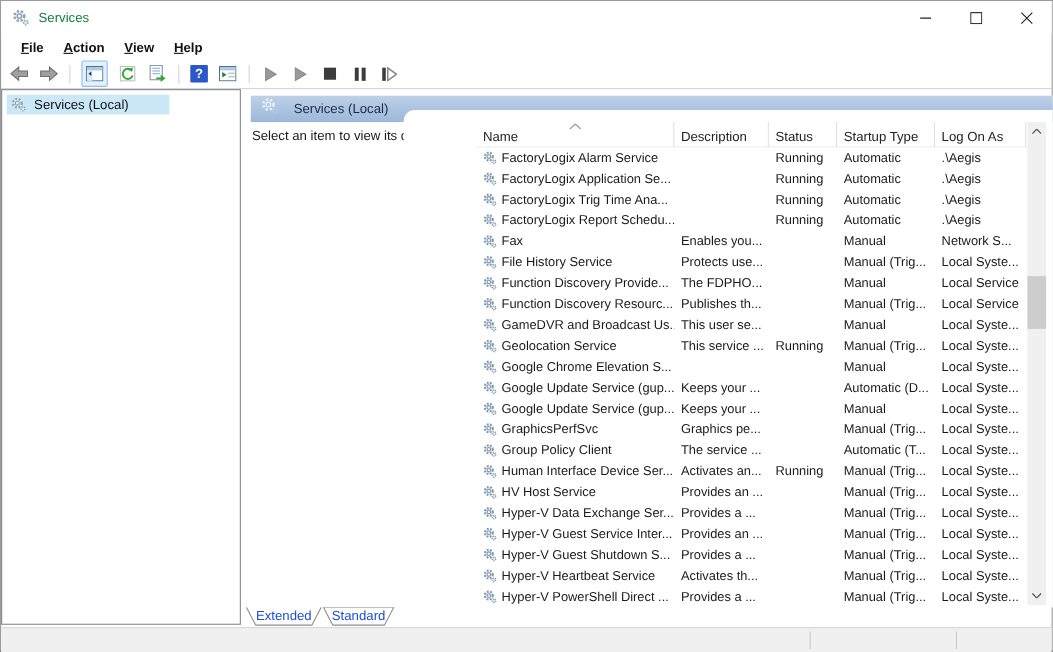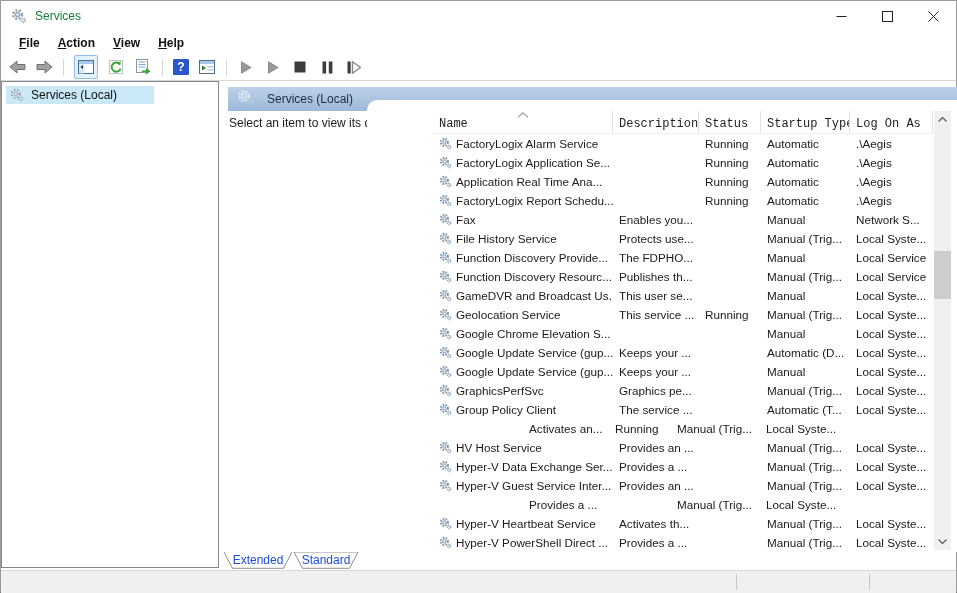--- a/index.html
+++ b/index.html
@@ -34,24 +34,24 @@
   .taskpad-header{position:absolute;left:0;top:0;right:0;height:24px;
     background:linear-gradient(#bdd0e8,#9cb8d9);display:flex;align-items:center;}
   .taskpad-header .hicon{margin-left:9px;}
   .taskpad-title{margin-left:13px;font-size:12px;color:#1c2b4a;}
   .desc-text{position:absolute;left:1px;top:29px;font-size:12px;color:#1a1a1a;}
   .list-container{position:absolute;left:139px;top:13px;right:0;bottom:0;background:#fff;
     border-top-left-radius:10px;overflow:hidden;}
   
   .thead{position:absolute;left:66px;top:11px;width:500px;height:23px;display:flex;}
   .hcell{position:relative;box-sizing:border-box;border-right:1px solid #e2e2e2;border-bottom:1px solid #f0f0f0;
-    font-size:12px;color:#222;padding:6px 0 0 6px;white-space:nowrap;overflow:hidden;font-family:Liberation Mono, monospace;}
+    font-size:12px;color:#222;padding:6px 0 0 6px;white-space:nowrap;overflow:hidden;}
   .sort{position:absolute;left:84px;top:1px;}
   .tbody{position:absolute;left:66px;top:34px;width:500px;bottom:0;overflow:hidden;}
-  .trow{display:flex;height:19px;line-height:19px;justify-content:center;}
+  .trow{display:flex;height:19px;line-height:19px;}
   .cell{box-sizing:border-box;padding-left:6px;font-size:11.7px;color:#1a1a1a;
     white-space:nowrap;overflow:hidden;display:flex;align-items:center;gap:4px;}
   .c0{width:180px;} .c1{width:86px;} .c2{width:62px;} .c3{width:89px;} .c4{width:83px;}
   .cell svg{flex:0 0 auto;}
   
   .vscroll{position:absolute;right:6px;top:11px;bottom:2px;width:17px;background:#f0f0f0;}
   .sb-btn{position:absolute;left:0;width:17px;height:17px;display:flex;align-items:center;justify-content:center;}
   .sb-up{top:0;} .sb-down{bottom:0;}
   .sb-thumb{position:absolute;left:0;top:140px;width:17px;height:48px;background:#cdcdcd;}
   
@@ -259,21 +259,21 @@
               <span>.\Aegis</span>
             </div>
           </div>
           <div class="trow">
             <div class="cell c0">
               <svg width="13" height="13" viewBox="0 0 16 16">
                 <circle cx="6.6" cy="6.6" r="4.4" fill="#eef2f6" stroke="#7e98ae" stroke-width="2.4" stroke-dasharray="2 1.6"></circle>
                 <circle cx="6.6" cy="6.6" r="2" fill="none" stroke="#7e98ae" stroke-width="1.2"></circle>
                 <circle cx="12.4" cy="12.4" r="1.9" fill="#eef2f6" stroke="#7e98ae" stroke-width="1.7" stroke-dasharray="1.2 1"></circle>
               </svg>
-              <span>Application Real Time Ana...</span>
+              <span>FactoryLogix Trig Time Ana...</span>
             </div>
             <div class="cell c1">
               <span></span>
             </div>
             <div class="cell c2">
               <span>Running</span>
             </div>
             <div class="cell c3">
               <span>Automatic</span>
             </div>
@@ -539,20 +539,28 @@
               <span></span>
             </div>
             <div class="cell c3">
               <span>Automatic (T...</span>
             </div>
             <div class="cell c4">
               <span>Local Syste...</span>
             </div>
           </div>
           <div class="trow">
+            <div class="cell c0">
+              <svg width="13" height="13" viewBox="0 0 16 16">
+                <circle cx="6.6" cy="6.6" r="4.4" fill="#eef2f6" stroke="#7e98ae" stroke-width="2.4" stroke-dasharray="2 1.6"></circle>
+                <circle cx="6.6" cy="6.6" r="2" fill="none" stroke="#7e98ae" stroke-width="1.2"></circle>
+                <circle cx="12.4" cy="12.4" r="1.9" fill="#eef2f6" stroke="#7e98ae" stroke-width="1.7" stroke-dasharray="1.2 1"></circle>
+              </svg>
+              <span>Human Interface Device Ser...</span>
+            </div>
             <div class="cell c1">
               <span>Activates an...</span>
             </div>
             <div class="cell c2">
               <span>Running</span>
             </div>
             <div class="cell c3">
               <span>Manual (Trig...</span>
             </div>
             <div class="cell c4">
@@ -619,20 +627,28 @@
               <span></span>
             </div>
             <div class="cell c3">
               <span>Manual (Trig...</span>
             </div>
             <div class="cell c4">
               <span>Local Syste...</span>
             </div>
           </div>
           <div class="trow">
+            <div class="cell c0">
+              <svg width="13" height="13" viewBox="0 0 16 16">
+                <circle cx="6.6" cy="6.6" r="4.4" fill="#eef2f6" stroke="#7e98ae" stroke-width="2.4" stroke-dasharray="2 1.6"></circle>
+                <circle cx="6.6" cy="6.6" r="2" fill="none" stroke="#7e98ae" stroke-width="1.2"></circle>
+                <circle cx="12.4" cy="12.4" r="1.9" fill="#eef2f6" stroke="#7e98ae" stroke-width="1.7" stroke-dasharray="1.2 1"></circle>
+              </svg>
+              <span>Hyper-V Guest Shutdown S...</span>
+            </div>
             <div class="cell c1">
               <span>Provides a ...</span>
             </div>
             <div class="cell c2">
               <span></span>
             </div>
             <div class="cell c3">
               <span>Manual (Trig...</span>
             </div>
             <div class="cell c4">

